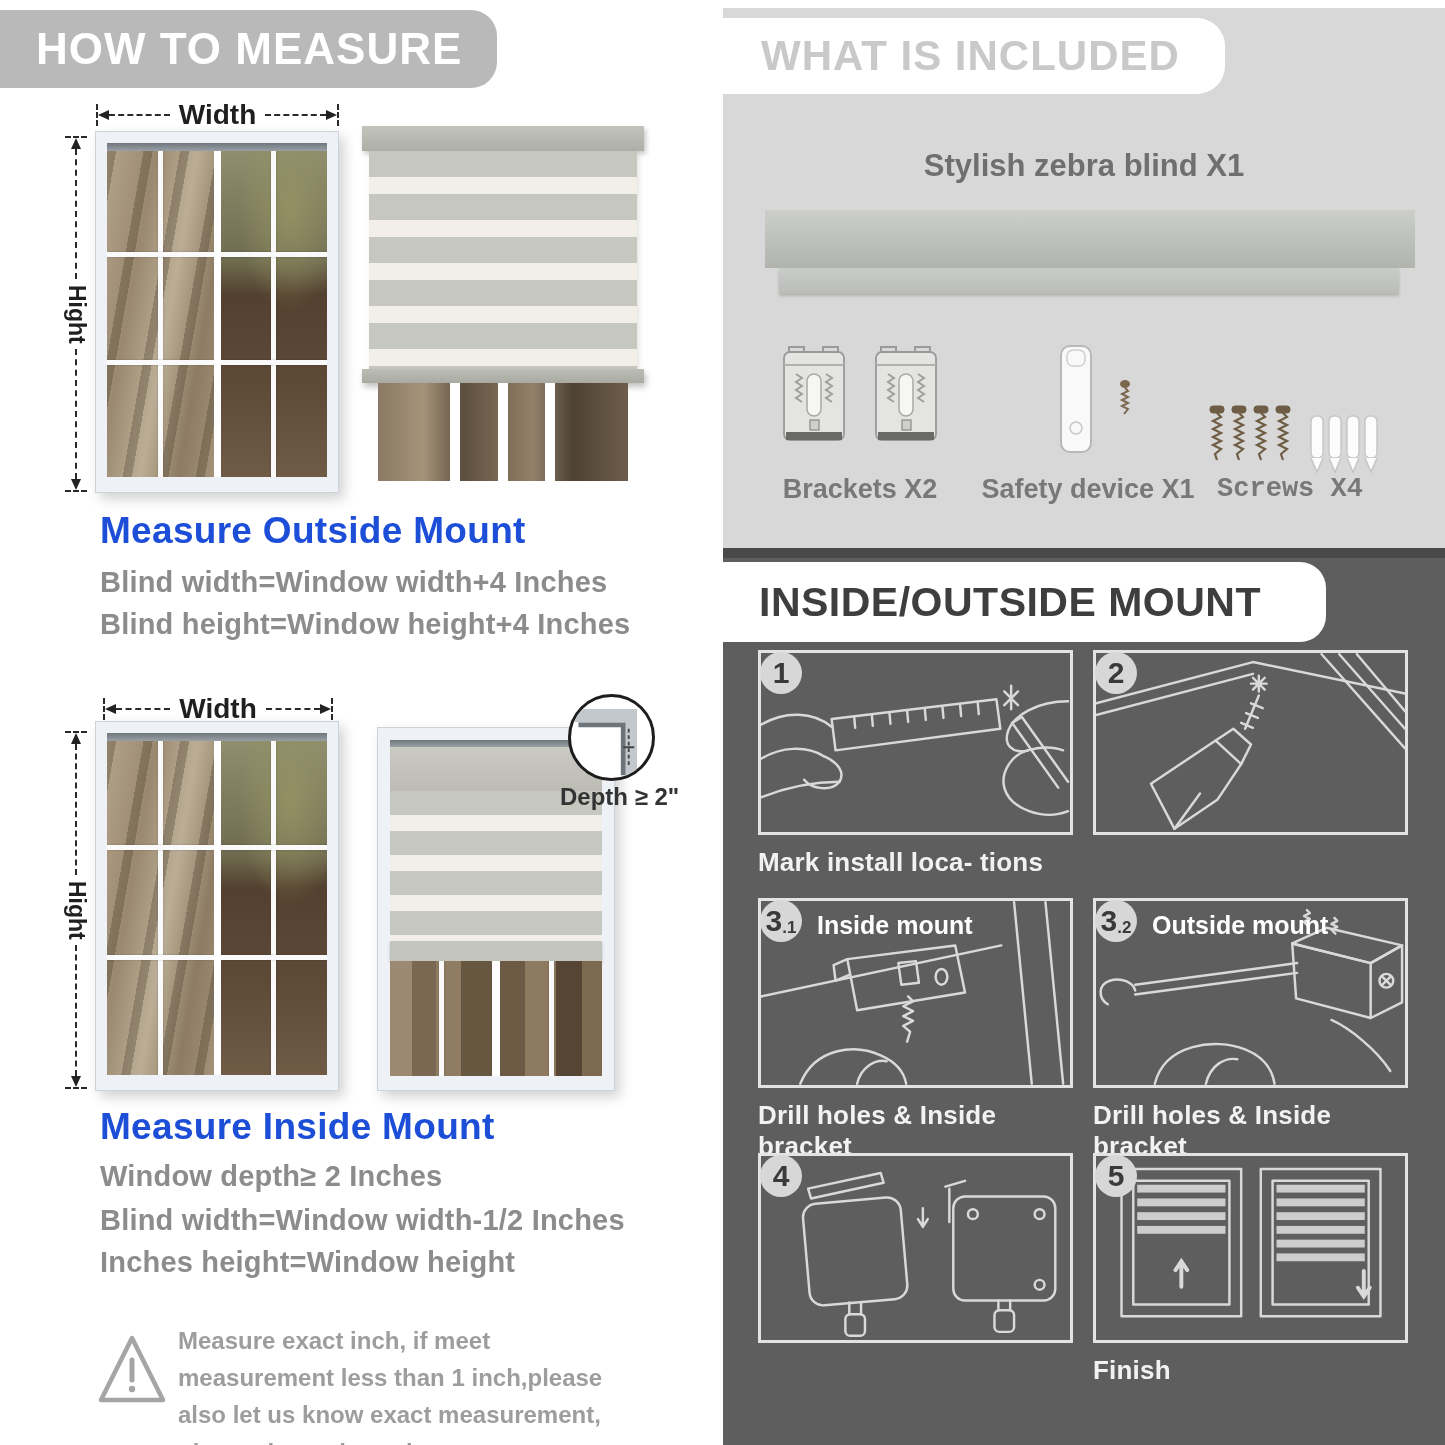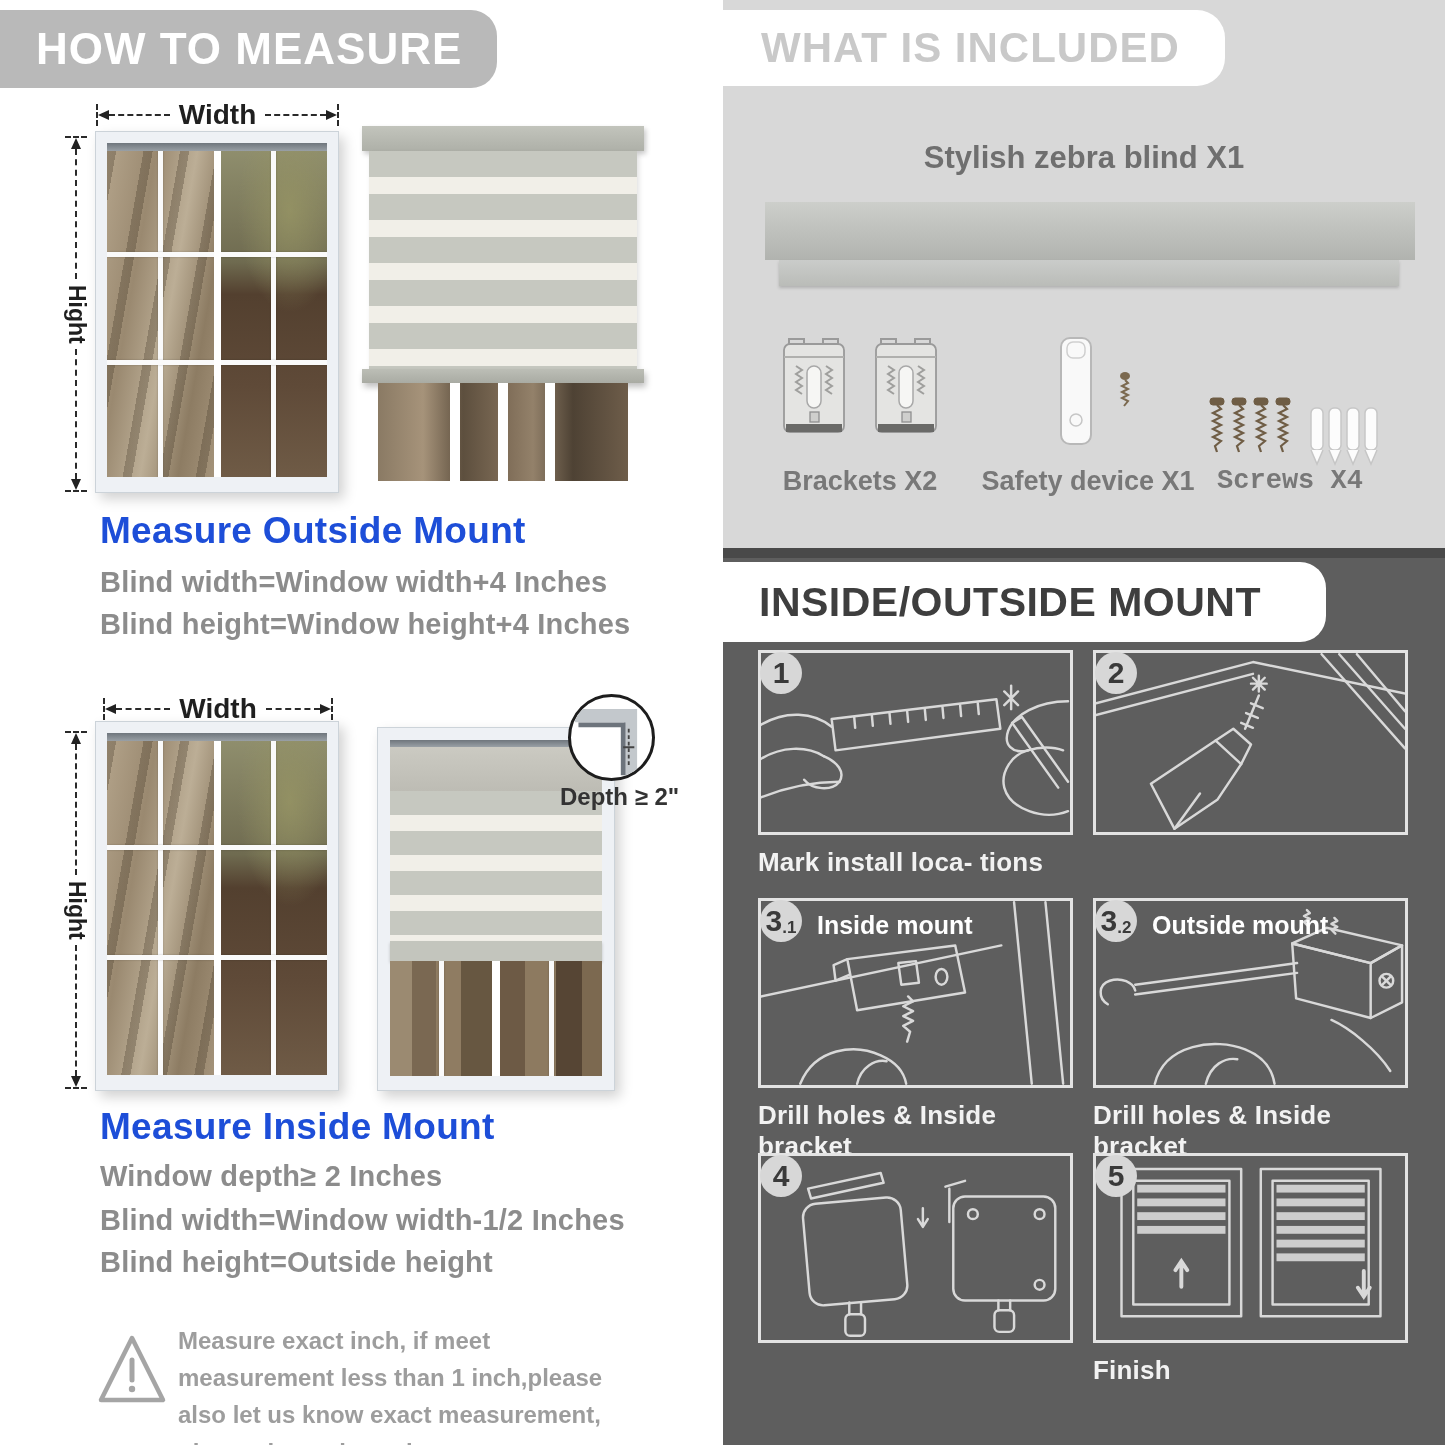--- a/index.html
+++ b/index.html
@@ -64,21 +64,21 @@
   .photo-strip{flex:1;display:flex;gap:8px;background:#ffffff;}
 
   
   .h-title{position:absolute;font-weight:bold;font-size:37px;color:#1d4ed8;letter-spacing:.3px;}
   .h-line{position:absolute;font-weight:bold;font-size:29px;color:#8c8c8c;letter-spacing:.2px;}
   .warn-text{position:absolute;left:178px;top:1322px;width:448px;font-weight:bold;font-size:24px;color:#9d9d9d;line-height:1.55;}
   .depth-lbl{position:absolute;left:560px;top:783px;width:190px;font-weight:bold;font-size:24px;color:#333;}
   .callout{position:absolute;left:568px;top:694px;width:87px;height:87px;border-radius:50%;border:3px solid #1d1d1d;background:#ffffff;overflow:hidden;}
 
   
-  .sec-included{left:723px;top:0;width:722px;height:548px;background:#d8d8d8;}
+  .sec-included{left:723px;top:8px;width:722px;height:548px;background:#d8d8d8;}
   .sec-mount{left:723px;top:548px;width:722px;height:897px;background:#5e5e5e;}
   .dark-top{position:absolute;left:0;top:0;width:100%;height:10px;background:#494949;}
   .blind-name{position:absolute;left:0;top:140px;width:100%;text-align:center;font-weight:bold;font-size:31px;color:#6f6f6f;}
   .rail-main{position:absolute;left:42px;top:202px;width:650px;height:58px;
     background:linear-gradient(180deg,#cdcfcb 0%,#c0c2be 45%,#b1b3af 100%);
     box-shadow:inset 0 1px 0 #dcded a, 0 2px 4px rgba(0,0,0,.15);}
   .rail-under{position:absolute;left:56px;top:260px;width:620px;height:26px;
     background:linear-gradient(180deg,#cacccA,#babcb8);box-shadow:0 2px 3px rgba(0,0,0,.18);}
   .item-lbl{position:absolute;top:466px;width:240px;text-align:center;font-weight:bold;font-size:27px;color:#787878;}
 
@@ -208,21 +208,21 @@
       <path d="M8,30 L56,30 L56,84" stroke="#6d747c" stroke-width="5" fill="none"></path>
       <line x1="62" y1="34" x2="62" y2="74" stroke="#444" stroke-width="2" stroke-dasharray="4 3"></line>
       <line x1="56" y1="54" x2="68" y2="54" stroke="#444" stroke-width="2"></line>
     </svg>
   </div>
   <div class="depth-lbl">Depth ≥ 2"</div>
 
   <div class="h-title" style="left:100px;top:1106px;">Measure Inside Mount</div>
   <div class="h-line" style="left:100px;top:1160px;">Window depth≥ 2 Inches</div>
   <div class="h-line" style="left:100px;top:1204px;">Blind width=Window width-1/2 Inches</div>
-  <div class="h-line" style="left:100px;top:1246px;">Blind height=Outside height</div>
+  <div class="h-line" style="left:100px;top:1246px;">Inches height=Window height</div>
 
   <svg class="abs" style="left:96px;top:1330px;" width="72" height="82" viewBox="0 0 72 82">
     <path d="M36,8 L67,70 L5,70 Z" fill="none" stroke="#a5a5a5" stroke-width="4.5" stroke-linejoin="round"></path>
     <line x1="36" y1="30" x2="36" y2="50" stroke="#a5a5a5" stroke-width="5" stroke-linecap="round"></line>
     <circle cx="36" cy="59" r="3.2" fill="#a5a5a5"></circle>
   </svg>
   <div class="warn-text">Measure exact inch, if meet measurement less than 1 inch,please also let us know exact measurement, please do not leave it</div>
 
   <div class="abs sec-included">
     <div class="abs pill-included">

